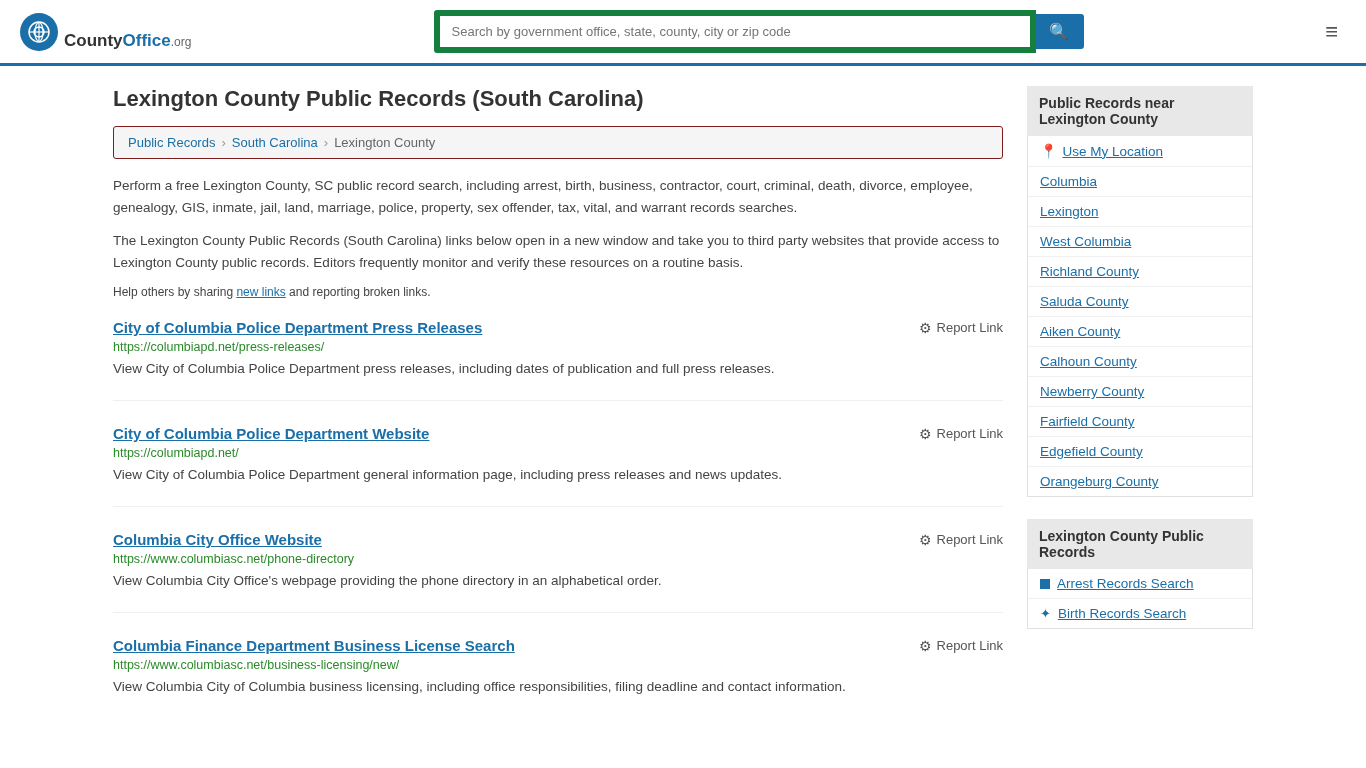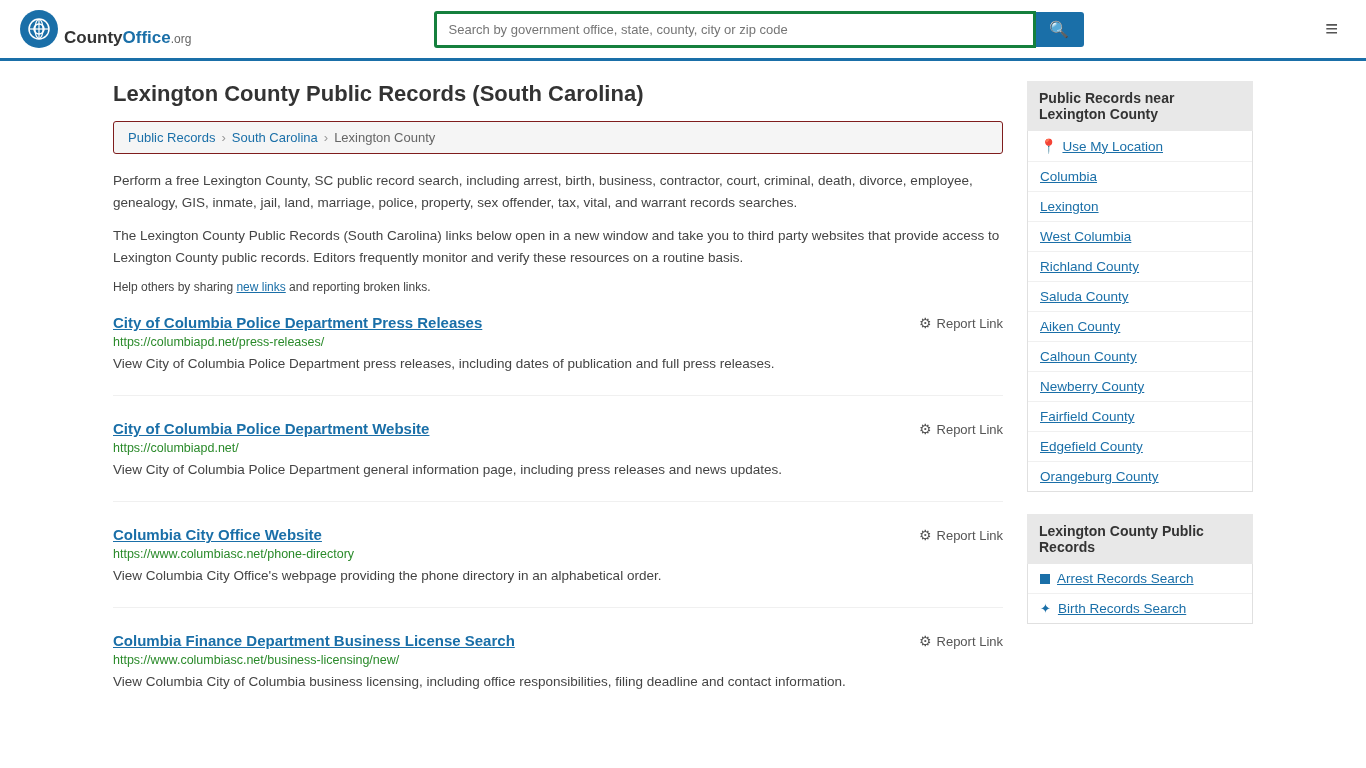--- a/index.html
+++ b/index.html
@@ -34,21 +34,21 @@
     .search-area {
       flex: 1;
       display: flex;
       align-items: center;
       max-width: 650px;
       margin: 0 auto;
     }
     .search-input-wrap {
       flex: 1;
       display: flex;
-      border: 3px solid #15803d;
+      border: 6px solid #15803d;
       border-radius: 3px 0 0 3px;
       overflow: hidden;
     }
     .search-input-wrap input {
       flex: 1;
       padding: 8px 12px;
       border: none;
       outline: none;
       font-size: 13px;
       color: #999;
@@ -117,21 +117,21 @@
 
     
     .result-item {
       margin-bottom: 24px;
       padding-bottom: 20px;
       border-bottom: 1px solid #f0f0f0;
     }
     .result-item:last-child { border-bottom: none; }
     .result-header {
       display: flex;
-      align-items: flex-end;
+      align-items: center;
       justify-content: space-between;
       margin-bottom: 4px;
     }
     .result-title {
       font-size: 15px;
       font-weight: bold;
       color: #1a6fa8;
       text-decoration: underline;
       cursor: pointer;
     }

